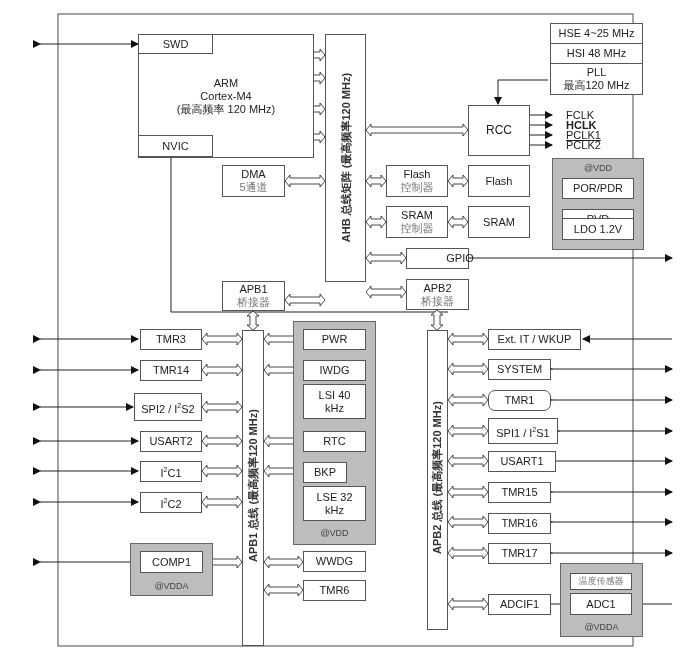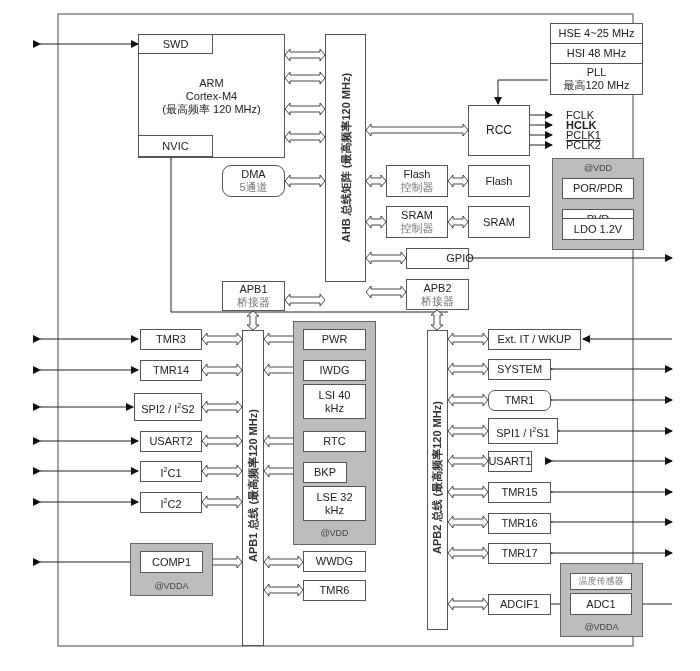--- a/index.html
+++ b/index.html
@@ -94,32 +94,32 @@
       <path d="M448,400 L453,394 L453,397 L483,397 L483,394 L488,400 L483,406 L483,403 L453,403 L453,406 Z"></path>
       <path d="M448,431 L453,425 L453,428 L483,428 L483,425 L488,431 L483,437 L483,434 L453,434 L453,437 Z"></path>
       <path d="M448,461 L453,455 L453,458 L483,458 L483,455 L488,461 L483,467 L483,464 L453,464 L453,467 Z"></path>
       <path d="M448,492 L453,486 L453,489 L483,489 L483,486 L488,492 L483,498 L483,495 L453,495 L453,498 Z"></path>
       <path d="M448,522 L453,516 L453,519 L483,519 L483,516 L488,522 L483,528 L483,525 L453,525 L453,528 Z"></path>
       <path d="M448,553 L453,547 L453,550 L483,550 L483,547 L488,553 L483,559 L483,556 L453,556 L453,559 Z"></path>
       <path d="M448,604 L453,598 L453,601 L483,601 L483,598 L488,604 L483,610 L483,607 L453,607 L453,610 Z"></path>
     </g>
 </svg>
 
-<div class="box" style="left:138px;top:34px;width:147px;height:124px;">
+<div class="box" style="left:138px;top:34px;width:176px;height:124px;">
   <span>ARM</span>
   <span>Cortex-M4</span>
   <span>(最高频率 120 MHz)</span>
 </div>
 <div class="box" style="left:138px;top:34px;width:75px;height:20px;">SWD</div>
 <div class="box" style="left:138px;top:135px;width:75px;height:22px;">NVIC</div>
 
 <div class="vbus" style="left:325px;top:34px;width:41px;height:248px;"></div>
 <div class="vlabel" style="left:226px;top:150px;width:240px;">AHB 总线矩阵 (最高频率120 MHz)</div>
 
-<div class="box" style="left:222px;top:165px;width:63px;height:32px;border-radius:9px;">
+<div class="box" style="left:222px;top:165px;width:63px;height:32px;">
   <span>DMA</span>
   <span class="cn">5通道</span>
 </div>
 
 <div class="box" style="left:222px;top:281px;width:63px;height:30px;">
   <span>APB1</span>
   <span class="cn">桥接器</span>
 </div>
 <div class="box" style="left:406px;top:279px;width:63px;height:31px;">
   <span>APB2</span>
@@ -194,21 +194,21 @@
 
 <div class="vbus" style="left:427px;top:330px;width:21px;height:300px;"></div>
 <div class="vlabel" style="left:317px;top:470px;width:240px;">APB2 总线 (最高频率120 MHz)</div>
 
 <div class="box" style="left:488px;top:329px;width:93px;height:21px;">Ext. IT / WKUP</div>
 <div class="box" style="left:488px;top:359px;width:63px;height:21px;">SYSTEM</div>
 <div class="box" style="left:488px;top:390px;width:63px;height:21px;border-radius:7px;">TMR1</div>
 <div class="box" style="left:488px;top:418px;width:70px;height:26px;">
     <span>SPI1 / I<sup>2</sup>S1</span>
   </div>
-<div class="box" style="left:488px;top:451px;width:44px;height:21px;">USART1</div>
+<div class="box" style="left:488px;top:451px;width:68px;height:21px;">USART1</div>
 <div class="box" style="left:488px;top:482px;width:63px;height:21px;">TMR15</div>
 <div class="box" style="left:488px;top:513px;width:63px;height:21px;">TMR16</div>
 <div class="box" style="left:488px;top:543px;width:63px;height:21px;">TMR17</div>
 <div class="box" style="left:488px;top:594px;width:63px;height:21px;">ADCIF1</div>
 
 <div class="gray" style="left:560px;top:563px;width:83px;height:74px;"></div>
 <div class="box cn" style="left:570px;top:573px;width:62px;height:17px;font-size:9px;">温度传感器</div>
 <div class="box" style="left:570px;top:593px;width:62px;height:22px;">ADC1</div>
 <div class="vdd" style="left:560px;top:622px;width:83px;">@VDDA</div>
 

